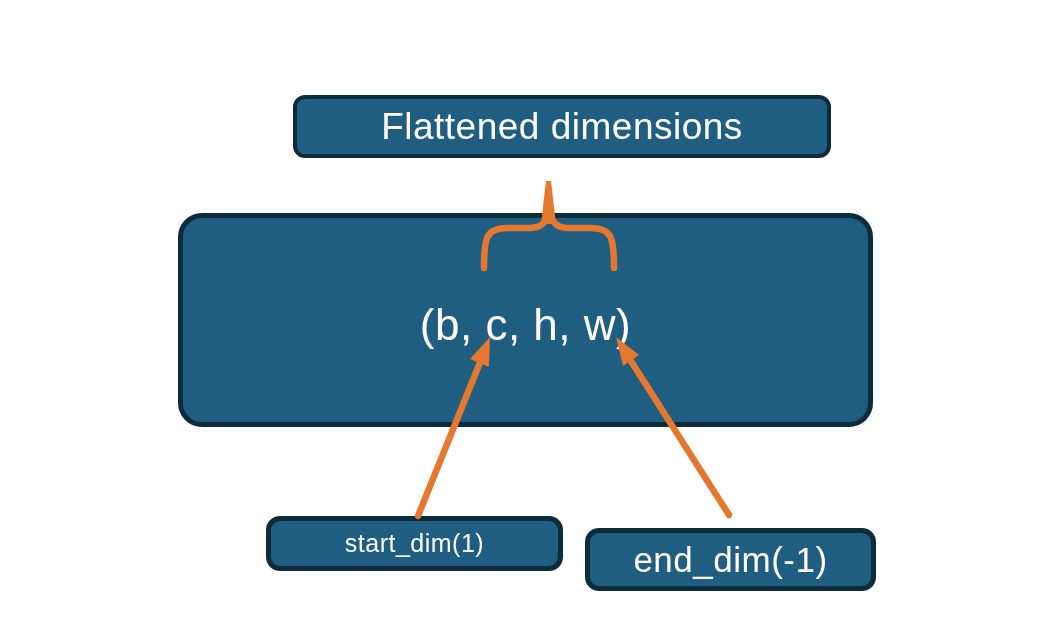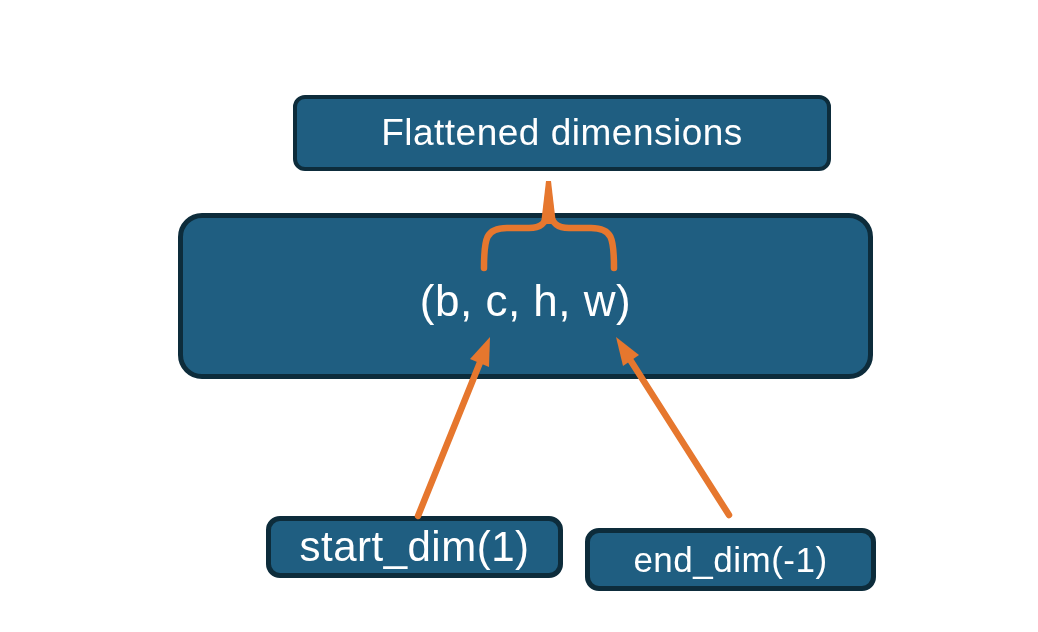--- a/index.html
+++ b/index.html
@@ -27,42 +27,42 @@
     text-align: center;
     letter-spacing: 0.5px;
   }
   .node .label {
     white-space: nowrap;
   }
   #title-box {
     left: 293px;
     top: 95px;
     width: 538px;
-    height: 76px;
+    height: 63px;
     border-radius: 12px;
     font-size: 37px;
   }
   #tensor-box {
     left: 178px;
     top: 213px;
     width: 695px;
-    height: 166px;
+    height: 214px;
     border-radius: 24px;
     border-width: 5px;
     font-size: 44px;
     padding-top: 10px;
   }
   #start-dim-box {
     left: 266px;
     top: 516px;
     width: 297px;
-    height: 62px;
+    height: 55px;
     border-radius: 14px;
     border-width: 5px;
-    font-size: 42px;
+    font-size: 25px;
   }
   #end-dim-box {
     left: 585px;
     top: 516px;
     width: 291px;
     height: 63px;
     border-radius: 14px;
     border-width: 5px;
     font-size: 35px;
     margin-top: 12px;

